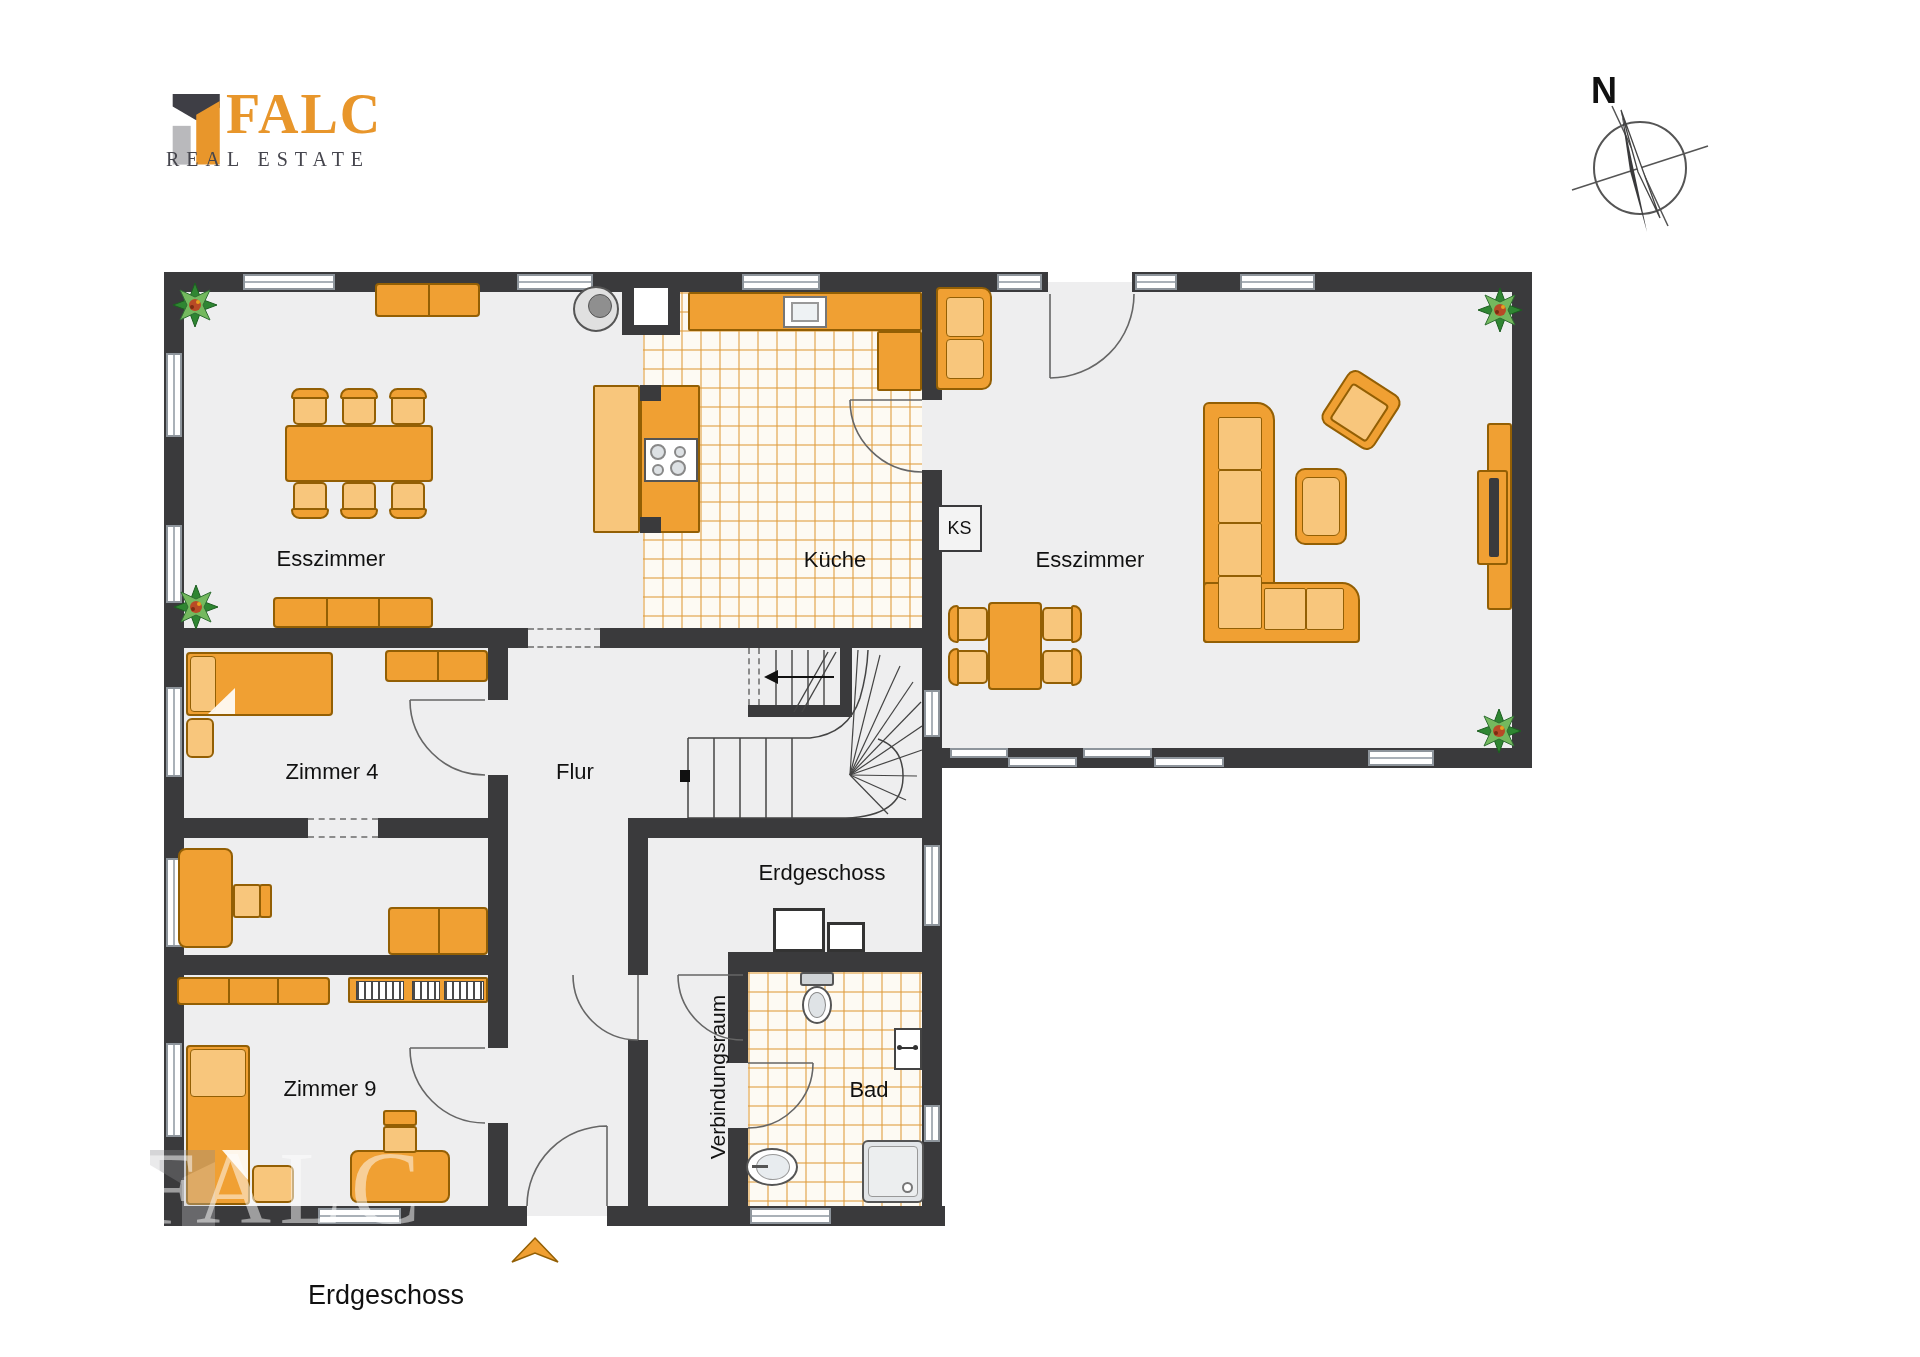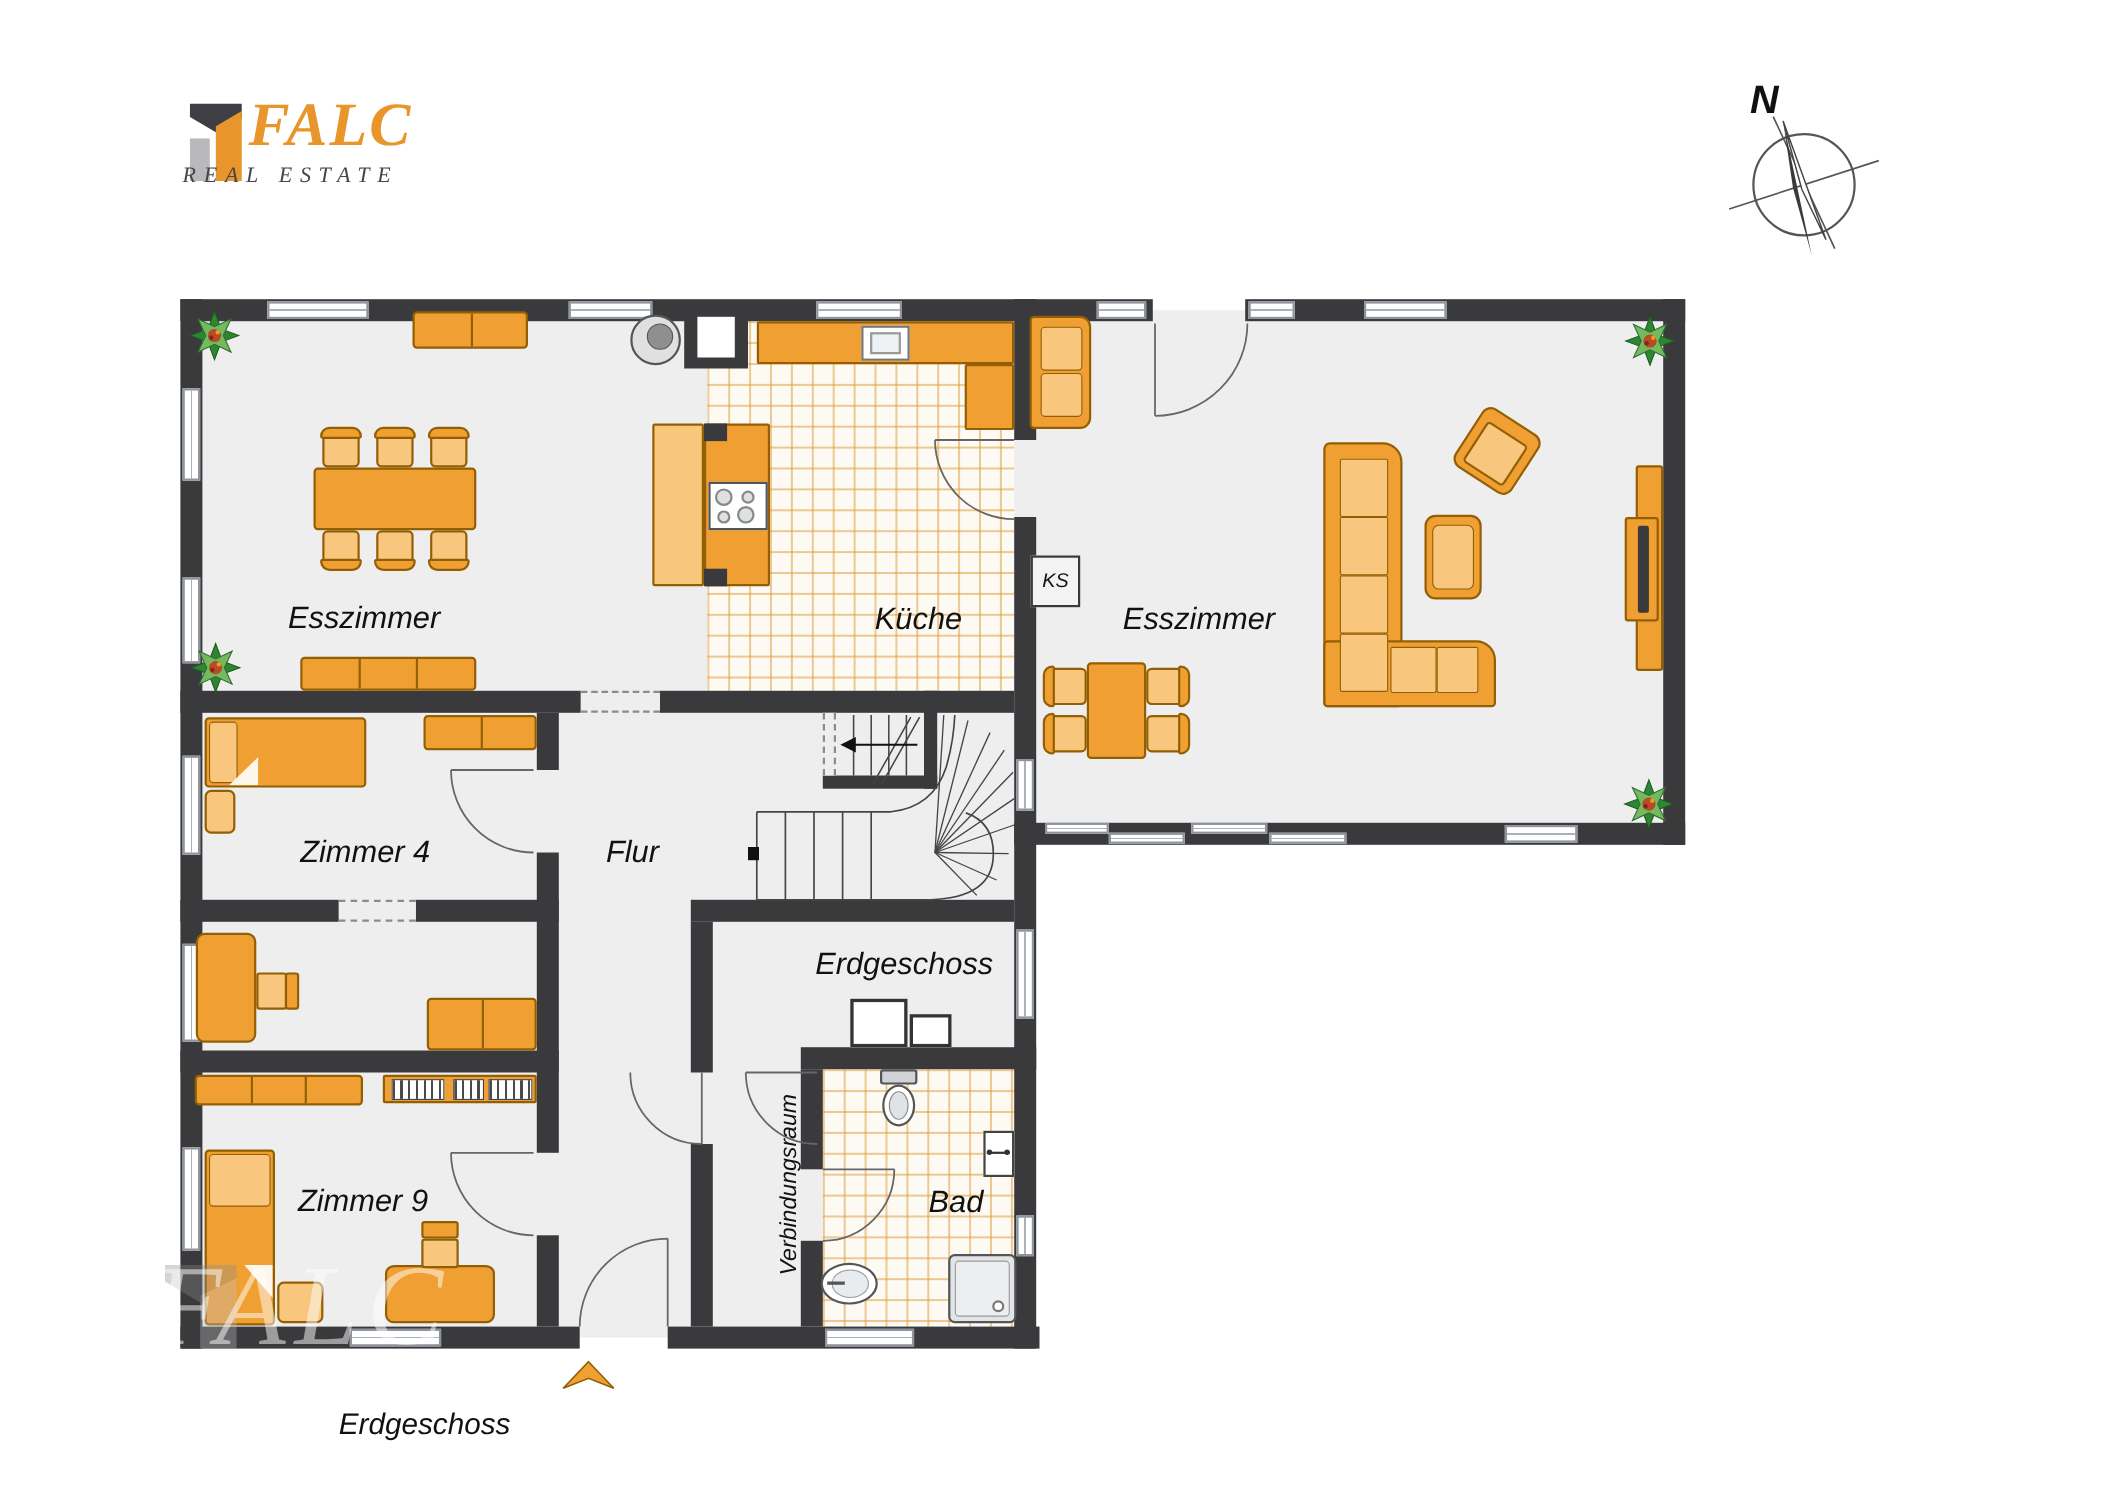--- a/index.html
+++ b/index.html
@@ -1,17 +1,17 @@
 <!DOCTYPE html>
 <html><head>
 <meta charset="utf-8">
 <style>
   html,body{margin:0;padding:0;background:#fff;}
   .canvas{position:relative;width:1920px;height:1357px;background:#fff;overflow:hidden;
-          font-family:"Liberation Sans","DejaVu Sans",sans-serif;font-style:italic;}
+          font-family:"Liberation Sans","DejaVu Sans",sans-serif;}
   .abs{position:absolute;box-sizing:border-box;}
   
   .floor{background:#eeeeef;}
   .tiles{background-color:#fdfaf3;
     background-image:linear-gradient(rgba(224,158,64,.55) 2px,transparent 2px),
                      linear-gradient(90deg,rgba(224,158,64,.55) 2px,transparent 2px);
     background-size:19px 19px;}
   .wall{background:#3a3a3c;z-index:2;}
   .win-h{height:16px;background:#fff;border:2px solid #8e959c;z-index:3;
     background-image:linear-gradient(to bottom,transparent 44%,#aab1b8 44%,#aab1b8 56%,transparent 56%);}
@@ -26,21 +26,21 @@
   .dvd{position:absolute;top:0;bottom:0;width:2px;background:#935f04;}
   .chair{position:absolute;box-sizing:border-box;background:#f8c67c;border:2px solid #935f04;border-radius:5px;z-index:4;}
   .chair::before{content:"";position:absolute;background:#f0a033;border:2px solid #935f04;box-sizing:border-box;}
   .cn::before{left:-4px;right:-4px;height:11px;top:-6px;border-radius:10px 10px 3px 3px;}
   .cs::before{left:-4px;right:-4px;height:11px;bottom:-6px;border-radius:3px 3px 10px 10px;}
   .cw::before{top:-4px;bottom:-4px;width:11px;left:-6px;border-radius:10px 3px 3px 10px;}
   .ce::before{top:-4px;bottom:-4px;width:11px;right:-6px;border-radius:3px 10px 10px 3px;}
   .rails{position:absolute;background:#fff;border:1px solid #444;
     background-image:repeating-linear-gradient(90deg,#4a4a4a 0 2px,transparent 2px 7px);}
   
-  .lbl{position:absolute;z-index:7;color:#111;font-size:28px;text-align:center;white-space:nowrap;}
+  .lbl{position:absolute;z-index:7;color:#111;font-size:22px;text-align:center;white-space:nowrap;}
   .overlay{position:absolute;left:0;top:0;z-index:6;pointer-events:none;}
   .wm{position:absolute;z-index:8;font-family:"Liberation Serif","DejaVu Serif",serif;
       color:#fff;opacity:.5;letter-spacing:8px;font-size:104px;pointer-events:none;}
 </style>
 </head>
 <body>
 
 <div class="canvas">
 
   <div class="abs" style="left:160px;top:88px;width:320px;height:95px;">

